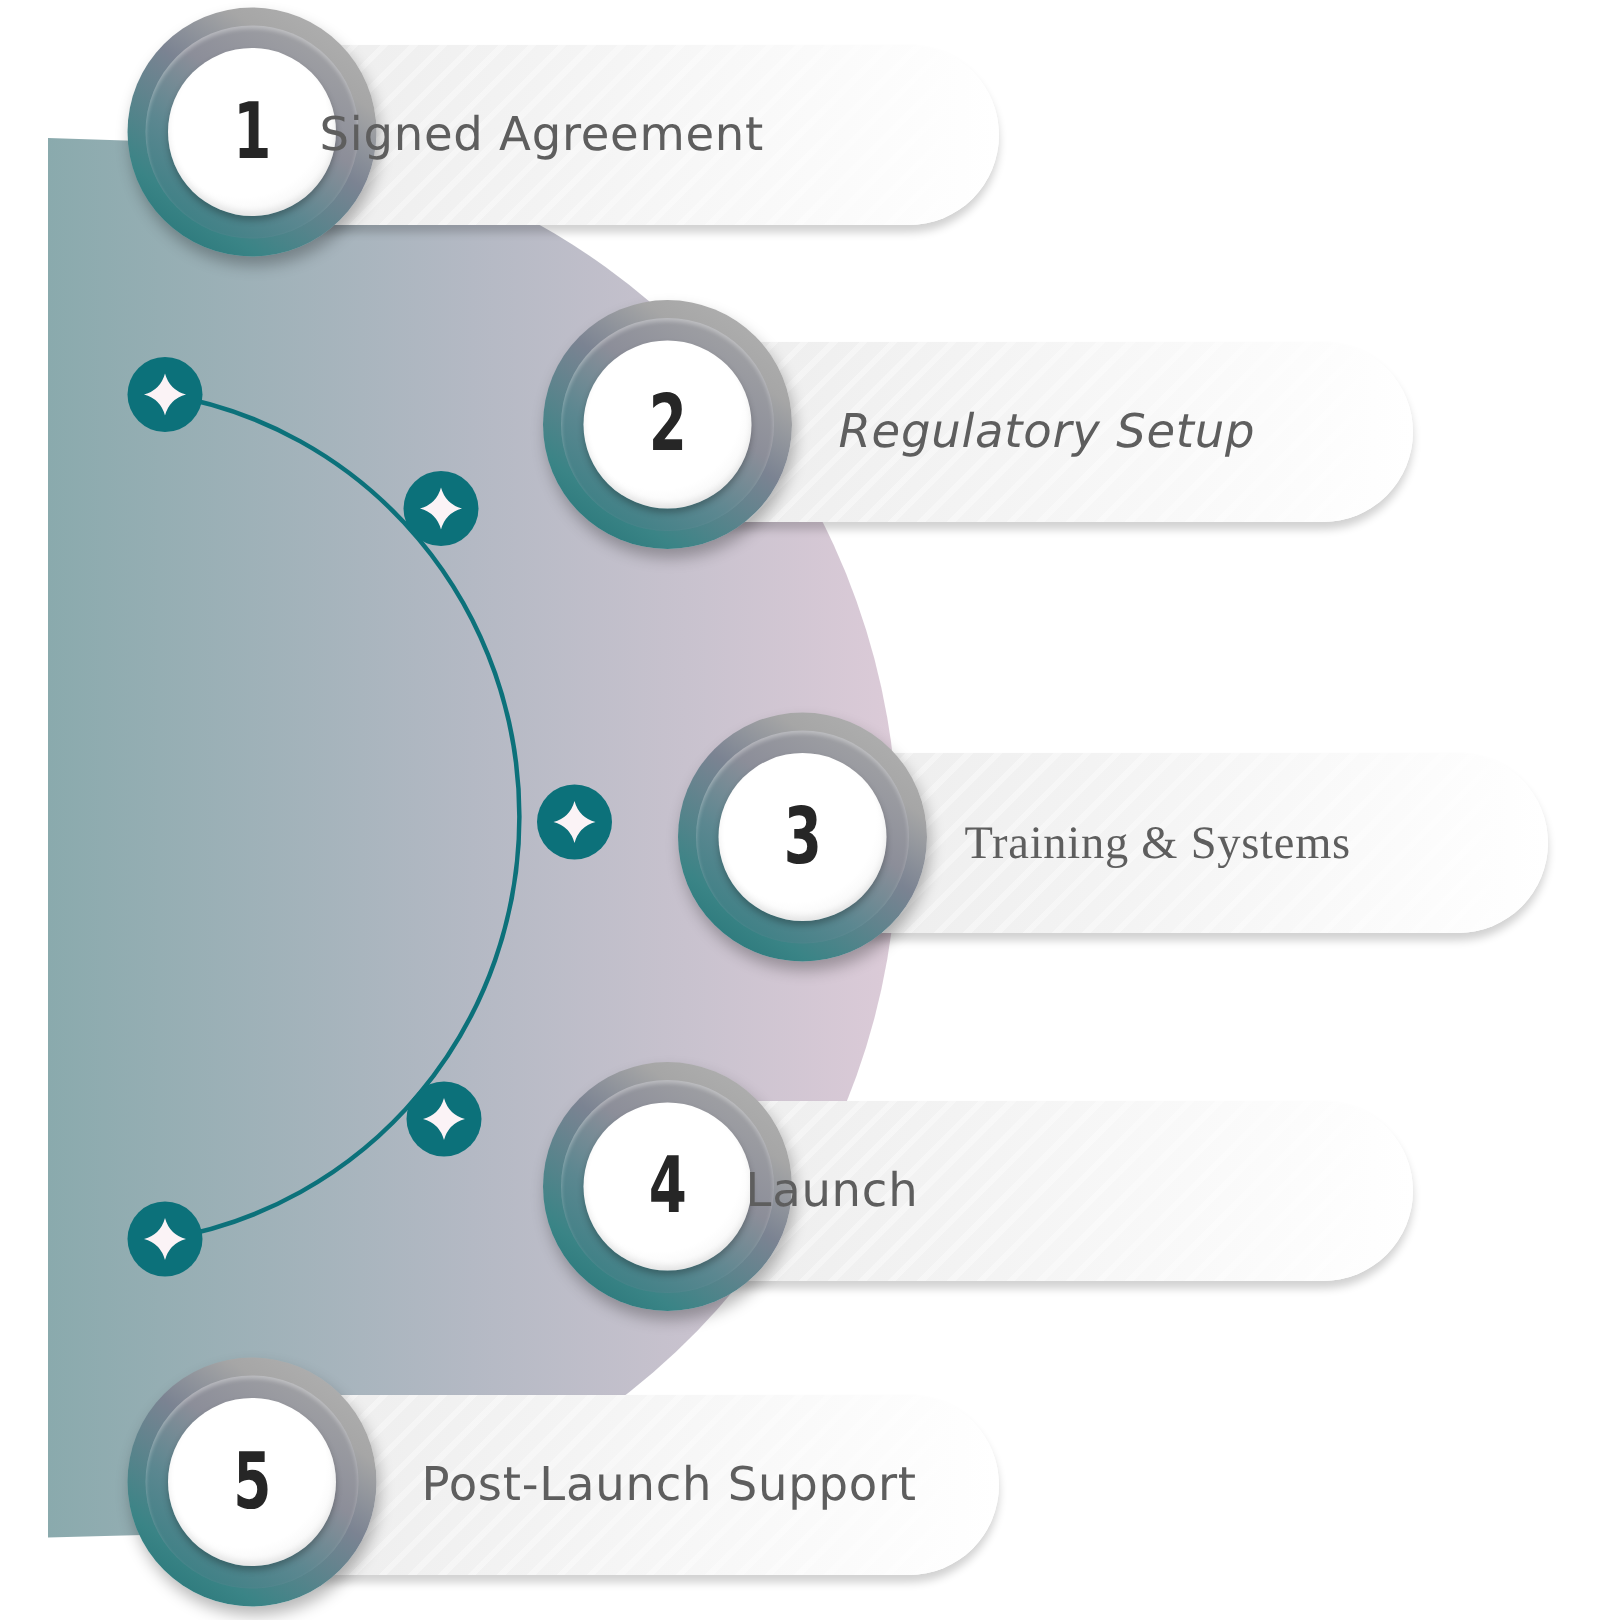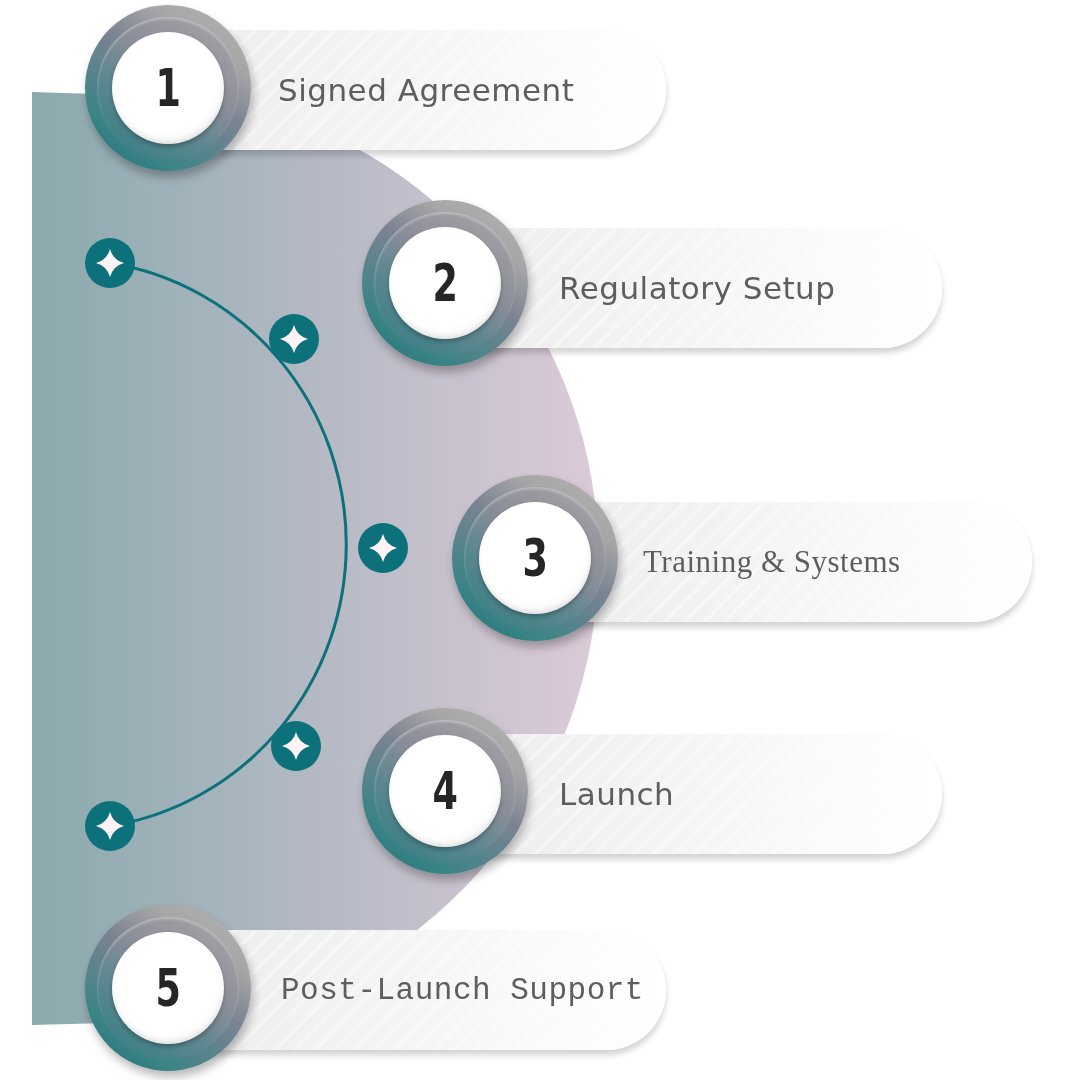--- a/index.html
+++ b/index.html
@@ -56,60 +56,60 @@
         <path d="M296,732 Q299,743 310,746 Q299,749 296,760 Q293,749 282,746 Q293,743 296,732 Z" fill="#fbf3f6"></path>
       </g>
       <g>
         <circle cx="110" cy="826" r="25" fill="#0c717a"></circle>
         <path d="M110,812 Q113,823 124,826 Q113,829 110,840 Q107,829 96,826 Q107,823 110,812 Z" fill="#fbf3f6"></path>
       </g>
     </g>
 </svg>
 
 <div class="card" style="left:160px;top:30px;width:506px;">
-  <span class="label" style="margin-left:118px;">Signed Agreement</span>
+  <span class="label" style="margin-left:53px;">Signed Agreement</span>
 </div>
 <div class="badge" style="left:85px;top:5px;">
   <div class="ring"></div>
   <div class="disk">
       <span class="num">1</span>
     </div>
 </div>
 
-<div class="card" style="left:440px;top:228px;width:502px;">
+<div class="card" style="left:440px;top:228px;width:502px;font-style:italic;">
   <span class="label" style="margin-left:119px;">Regulatory Setup</span>
 </div>
 <div class="badge" style="left:362px;top:200px;">
   <div class="ring"></div>
   <div class="disk">
       <span class="num">2</span>
     </div>
 </div>
 
 <div class="card" style="left:530px;top:502px;width:502px;">
   <span class="label" style="margin-left:113px;font-family:Liberation Serif, serif;">Training &amp; Systems</span>
 </div>
 <div class="badge" style="left:452px;top:475px;">
   <div class="ring"></div>
   <div class="disk">
       <span class="num">3</span>
     </div>
 </div>
 
 <div class="card" style="left:440px;top:734px;width:502px;">
-  <span class="label" style="margin-left:119px;">Launch</span>
+  <span class="label" style="margin-left:57px;">Launch</span>
 </div>
 <div class="badge" style="left:362px;top:708px;">
   <div class="ring"></div>
   <div class="disk">
       <span class="num">4</span>
     </div>
 </div>
 
 <div class="card" style="left:160px;top:930px;width:506px;">
-  <span class="label" style="margin-left:121px;font-family:Liberation Mono, monospace;">Post-Launch Support</span>
+  <span class="label" style="margin-left:121px;">Post-Launch Support</span>
 </div>
 <div class="badge" style="left:85px;top:905px;">
   <div class="ring"></div>
   <div class="disk">
       <span class="num">5</span>
     </div>
 </div>
 
 </body></html>

